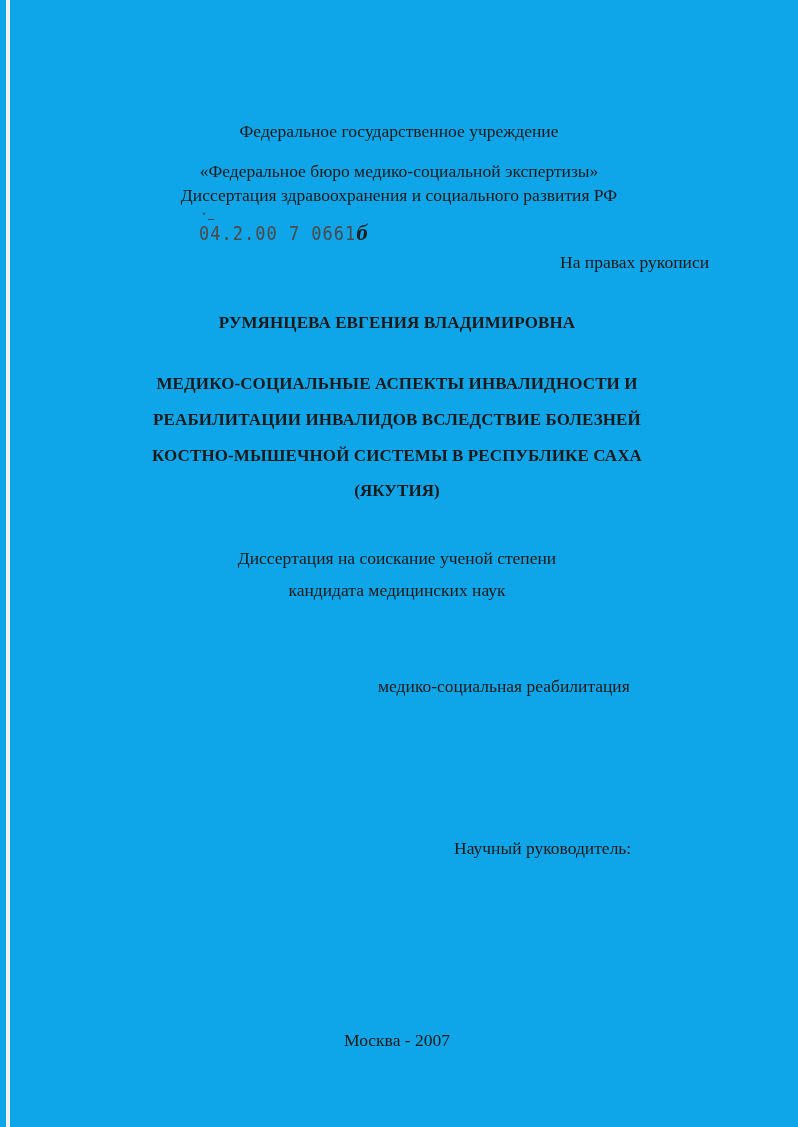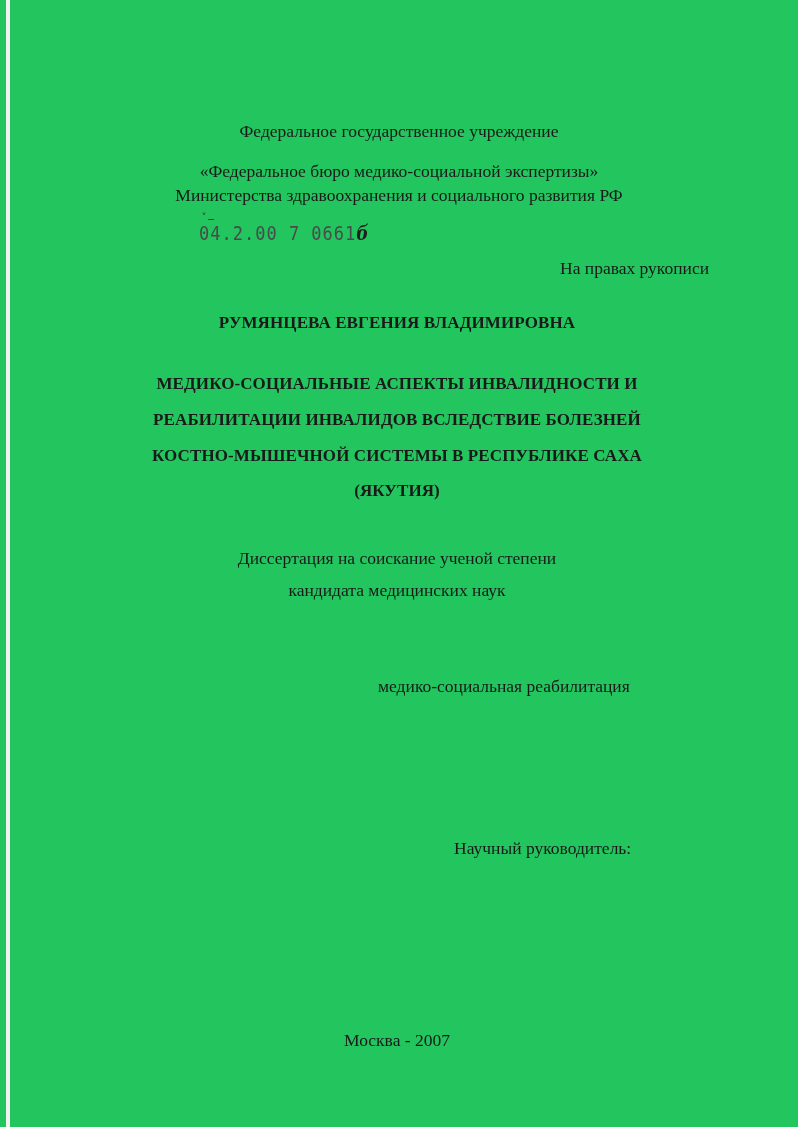--- a/index.html
+++ b/index.html
@@ -13,21 +13,21 @@
       position: relative;
       overflow: hidden;
       font-family: "Liberation Serif", "DejaVu Serif", serif;
       color: #1a1a1a;
       background: #fdfdfd;
     }
     .page {
       position: absolute;
       left: 0; top: 0;
       width: 798px; height: 1127px;
-      background: #22c55e;
+      background: #0ea5e9;
     }
     .page::before {
       content: "";
       position: absolute;
       left: 6px; top: 0;
       width: 4px; height: 1127px;
       background: #f3f3f3;
     }
     .line {
       position: absolute;
@@ -69,28 +69,28 @@
       color: #333;
     }
   </style>
 </head>
 <body>
 
 <div class="page">
 
   <div class="line center" style="top:120px;">Федеральное государственное учреждение</div>
   <div class="line center" style="top:160px;">«Федеральное бюро медико-социальной экспертизы»</div>
-  <div class="line center" style="top:184px;">Министерства здравоохранения и социального развития РФ</div>
+  <div class="line center" style="top:184px;">Диссертация здравоохранения и социального развития РФ</div>
 
   <div class="stamp">
     <span class="dash">ˇ‒</span>
     <span>04.2.00 7 0661</span><span class="mark">б</span>
   </div>
 
-  <div class="line" style="top:257px; left:560px;">На правах рукописи</div>
+  <div class="line" style="top:251px; left:560px;">На правах рукописи</div>
 
   <div class="line center bold" style="top:312px; left:-2px;">РУМЯНЦЕВА ЕВГЕНИЯ ВЛАДИМИРОВНА</div>
 
   <div>
     <div class="line center bold" style="top:373px; left:-2px;">МЕДИКО-СОЦИАЛЬНЫЕ АСПЕКТЫ ИНВАЛИДНОСТИ И</div>
     <div class="line center bold" style="top:409px; left:-2px;">РЕАБИЛИТАЦИИ ИНВАЛИДОВ ВСЛЕДСТВИЕ БОЛЕЗНЕЙ</div>
     <div class="line center bold" style="top:445px; left:-2px;">КОСТНО-МЫШЕЧНОЙ СИСТЕМЫ В РЕСПУБЛИКЕ САХА</div>
     <div class="line center bold" style="top:480px; left:-2px;">(ЯКУТИЯ)</div>
   </div>
 

